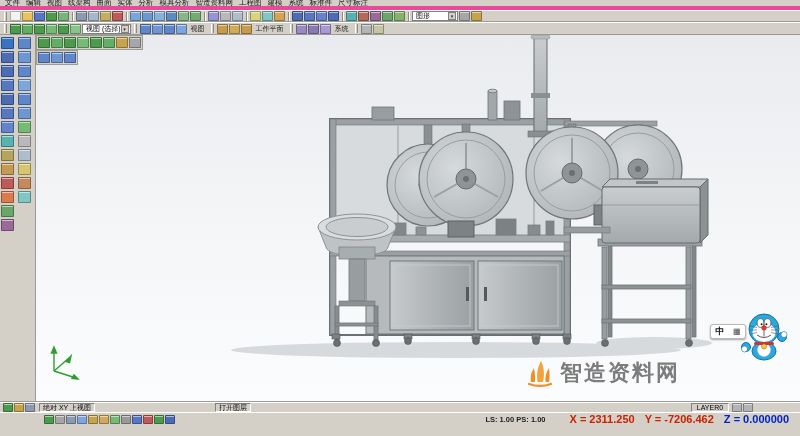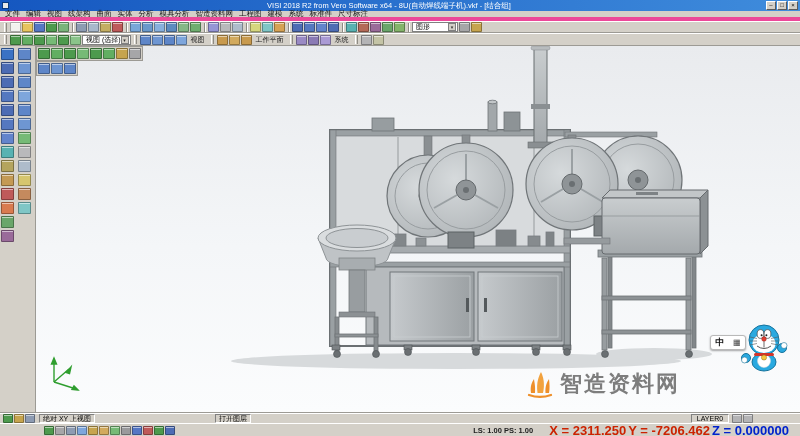--- a/index.html
+++ b/index.html
@@ -54,36 +54,27 @@
   .sb2{height:13px;border-top:1px solid #fff;padding-left:44px;}
   .sb-icons{display:flex;gap:1px;align-items:center;}
   .sb-icons .tb-icon{width:10px;height:9px;}
   .sb-chip{font-size:7px;height:9px;line-height:8px;padding:0 3px;background:#d4d0c8;border:1px solid;border-color:#808080 #fff #fff #808080;white-space:nowrap;margin-left:4px;}
   .sb-mid{margin-left:120px;}
   .layer-box{font-size:7px;height:9px;line-height:8px;width:38px;text-align:center;background:#d4d0c8;border:1px solid;border-color:#808080 #fff #fff #808080;margin-right:3px;}
   .spacer{flex:1;}
   .sb-endpad{width:44px;}
   .sb-endpad2{width:8px;}
   .sb-scale{font-size:7.5px;font-weight:bold;color:#222;margin:0 14px 0 8px;white-space:nowrap;}
-  .coord{font-size:13px;font-weight:bold;margin-left:2px;white-space:nowrap;}
+  .coord{font-size:11px;font-weight:bold;margin-left:10px;white-space:nowrap;}
 </style>
 </head>
 <body>
 
 <div class="app">
 
-  <div class="titlebar">
-    <span class="app-icon"></span>
-    <span class="title-text">VISI 2018 R2 from Vero Software x64 - 8U(自动焊线端子机).vkf - [结合组]</span>
-    <span class="win-btns">
-      <span class="win-btn">–</span>
-      <span class="win-btn">□</span>
-      <span class="win-btn">×</span>
-    </span>
-  </div>
 
   <div class="menubar">
       <span class="menu-item">文件</span>
       <span class="menu-item">编辑</span>
       <span class="menu-item">视图</span>
       <span class="menu-item">线架构</span>
       <span class="menu-item">曲面</span>
       <span class="menu-item">实体</span>
       <span class="menu-item">分析</span>
       <span class="menu-item">模具分析</span>

